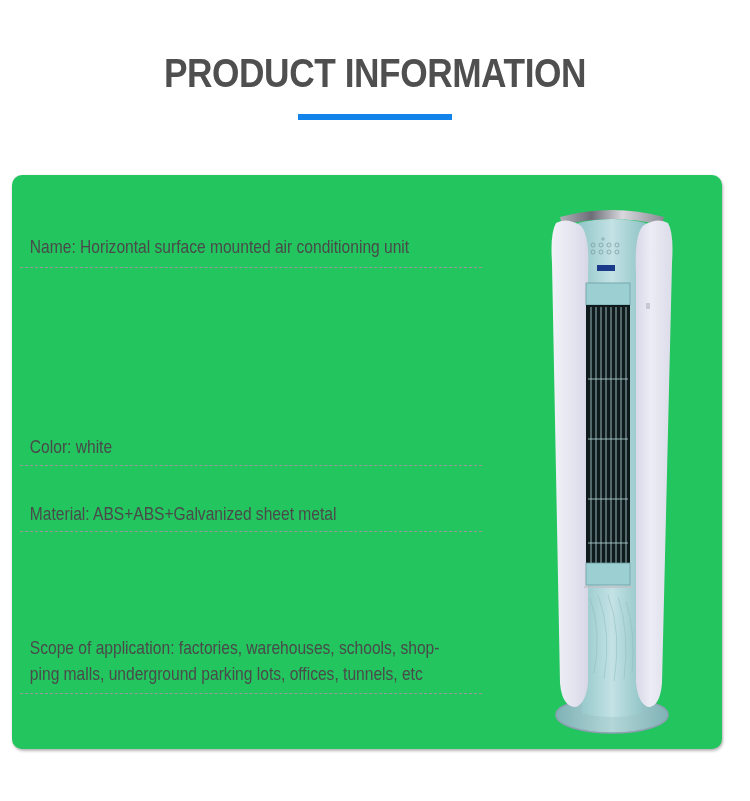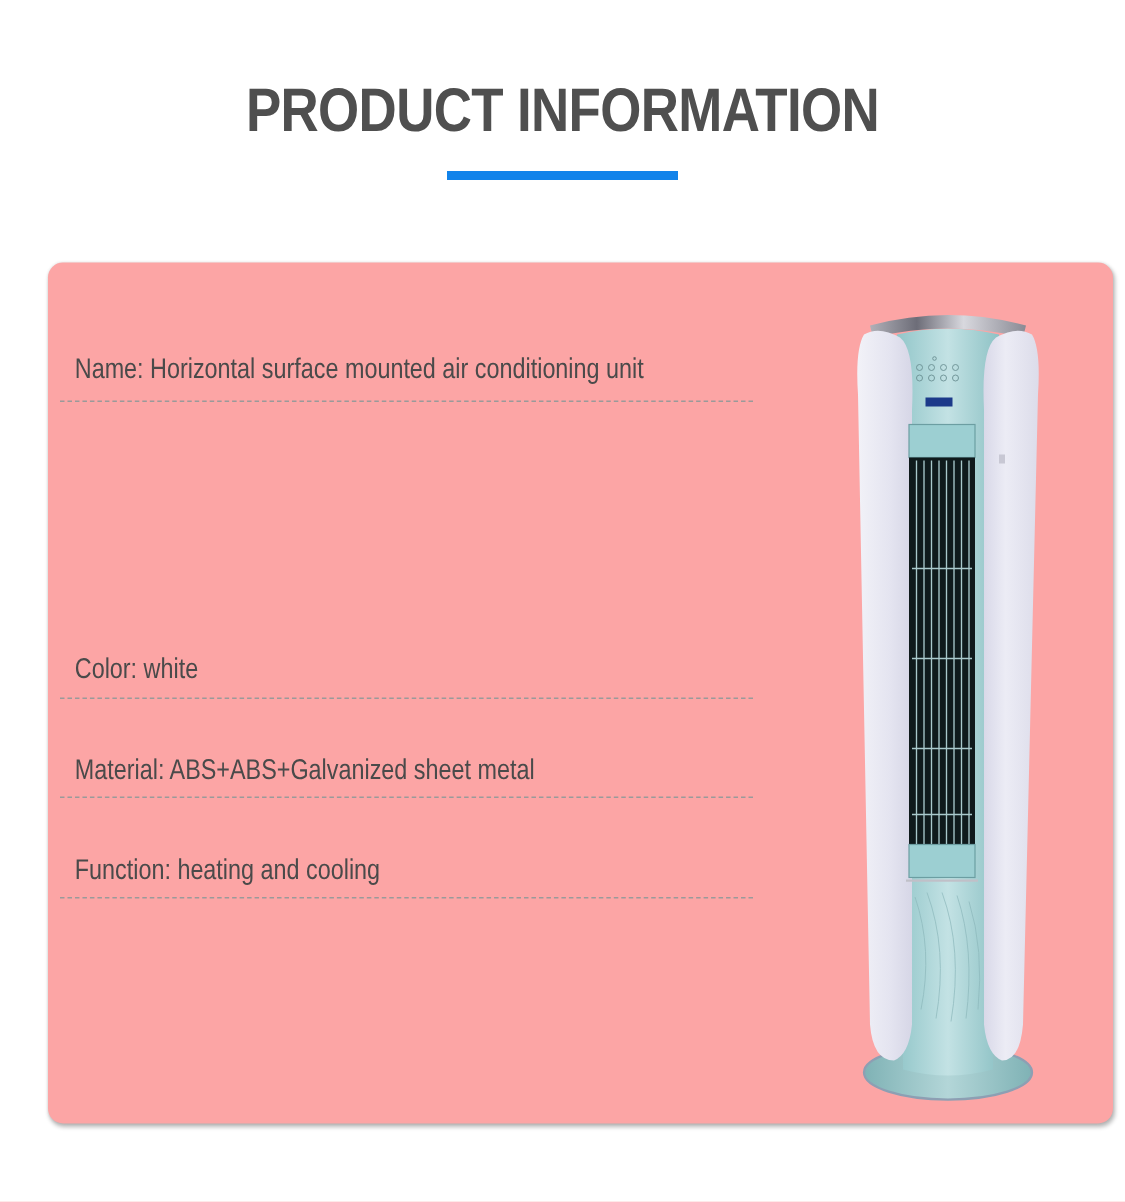--- a/index.html
+++ b/index.html
@@ -13,22 +13,22 @@
       font-weight: bold; font-size: 41px; letter-spacing: -0.5px;
       color: #4f4f4f;
       transform: scaleX(0.86);
     }
     .title-underline {
       position: absolute; left: 298px; top: 114px; width: 154px; height: 6px;
       background: #1283ea;
     }
 
     .card {
-      position: absolute; left: 32px; top: 175px; width: 710px; height: 574px;
-      background: #fca5a5; border-radius: 10px;
+      position: absolute; left: 12px; top: 175px; width: 710px; height: 574px;
+      background: #22c55e; border-radius: 10px;
       box-shadow: 1px 2px 3px rgba(0,0,0,0.28), 0 0 2px rgba(0,0,0,0.08);
     }
 
     .spec-list { position: absolute; left: 0; top: 0; width: 480px; height: 100%; }
     .spec-row { position: absolute; left: 8px; width: 462px; }
     .spec-text {
       display: block; padding-left: 12px;
       font-family: "Liberation Sans", sans-serif;
       font-size: 19px; line-height: 26px; color: #4a4a4a;
       transform: scaleX(0.82); transform-origin: left center;
@@ -62,25 +62,26 @@
     <div class="spec-row" style="top:259px;">
       <span class="spec-text">Color: white</span>
       <div class="spec-divider" style="top:31px;"></div>
     </div>
 
     <div class="spec-row" style="top:326px;">
       <span class="spec-text">Material: ABS+ABS+Galvanized sheet metal</span>
       <div class="spec-divider" style="top:30px;"></div>
     </div>
 
-    <div class="spec-row" style="top:393px;">
-      <span class="spec-text">Function: heating and cooling</span>
-      <div class="spec-divider" style="top:30px;"></div>
+
+    <div class="spec-row" style="top:460px;">
+      <span class="spec-text">Scope of application: factories, warehouses, schools, shop-</span>
+      <span class="spec-text">ping malls, underground parking lots, offices, tunnels, etc</span>
+      <div class="spec-divider" style="top:58px;"></div>
     </div>
-
 
   </div>
 
   <div class="product-image">
     <svg width="160" height="535" viewBox="0 0 160 535">
       <defs>
         <linearGradient id="bodyL" x1="0" x2="1">
           <stop offset="0" stop-color="#f2f2f8"></stop>
             <stop offset="0.6" stop-color="#e4e4f0"></stop>
             <stop offset="1" stop-color="#d6d6e6"></stop>

